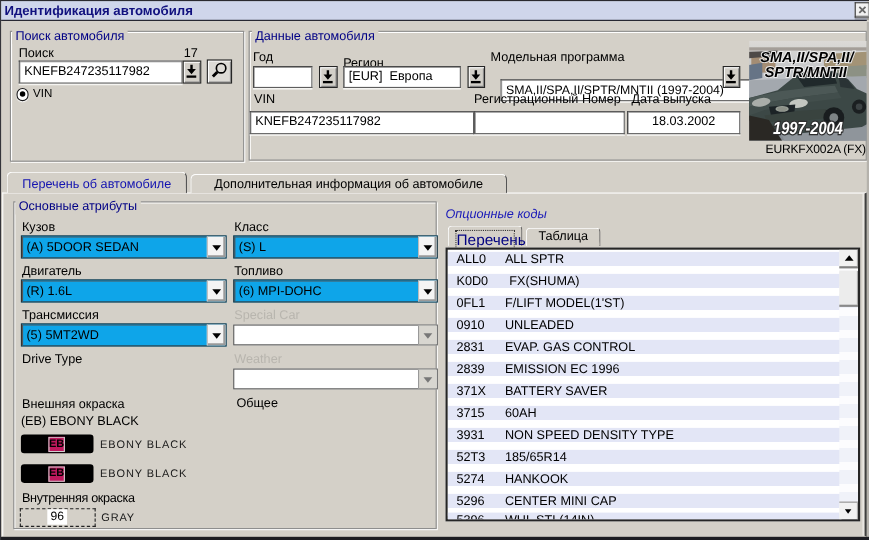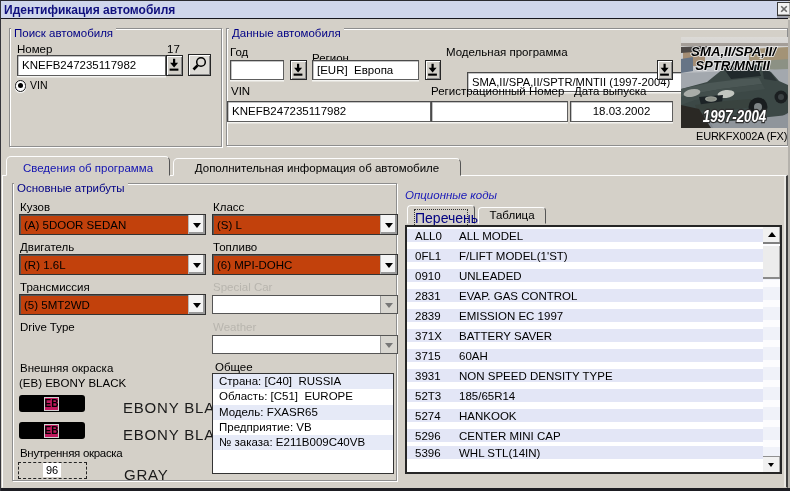--- a/index.html
+++ b/index.html
@@ -7,58 +7,58 @@
 .lbl{font-size:11.5px;color:#000;white-space:nowrap;}
 .navy{color:#000085;}
 .titlebar{left:1px;top:1px;width:787px;height:18px;background:#cfd6eb;border-bottom:1.5px solid #16161e;}
 .title-t{left:4px;top:3px;font-size:12px;font-weight:bold;color:#10107e;position:absolute;}
 .closebtn{left:777px;top:2px;width:13px;height:14px;background:#f1f1f1;border:1px solid #3a3a3a;border-right:none;box-shadow:inset -1px -1px 0 #a8a8a8, 0 2px 0 rgba(90,90,90,.45);}
 .grp{border:1px solid #8e8e8e;box-shadow:inset 1px 1px 0 #ffffff, 1px 1px 0 #ffffff;}
 .cap{position:absolute;top:-2.5px;left:1px;background:#d4d0c8;padding:0 3px;font-size:11.5px;line-height:13px;white-space:nowrap;}
 .tb{background:#fff;border:1.5px solid;border-color:#4a4a4a #5e5e5e #5e5e5e #4a4a4a;box-shadow:0 1.5px 0 rgba(250,250,248,.85), inset 0.5px 0.5px 0 #8a8a8a;font-size:11.5px;color:#000;}
 .tb .txt{position:absolute;left:4px;top:3px;white-space:nowrap;}
 .btn{background:#d2cfc8;border:1.5px solid #262626;box-shadow:inset 1px 1px 0 #ffffff, inset -1px -1px 0 #8a8a8a;}
-.combo{background:#c2410c;border:1.5px solid #333;box-shadow:inset 1px 1px 0 #555;font-size:11.5px;}
+.combo{background:#0ea5e9;border:1.5px solid #333;box-shadow:inset 1px 1px 0 #555;font-size:11.5px;}
 .combo .txt{position:absolute;left:4px;top:3.5px;white-space:nowrap;}
 .cbtn{position:absolute;right:0;top:0;width:17px;height:100%;background:#f4f4f4;border-left:1px solid #bbb;box-shadow:inset -2px -2px 0 #9a9a9a;}
 .arr{position:absolute;left:50%;top:50%;margin:-2px 0 0 -4.5px;width:0;height:0;border:4.5px solid transparent;border-top:5px solid #000;border-bottom:none;}
 .combo-d{background:#fff;border:1px solid #555;font-size:12px;}
 .cbtn-d{position:absolute;right:0;top:0;width:17px;height:100%;background:#d8d6d0;border-left:1px solid #999;}
 .arr-d{position:absolute;left:50%;top:50%;margin:-2px 0 0 -4.5px;width:0;height:0;border:4.5px solid transparent;border-top:5px solid #777;border-bottom:none;}
 .tab1{left:6px;top:156px;width:164px;height:20px;background:#d4d0c8;border:1px solid;border-color:#fdfdfd #555 transparent #fdfdfd;border-radius:5px 5px 0 0;z-index:3;}
 .tab1 span{position:absolute;width:100%;text-align:center;top:5px;font-size:11.5px;color:#1212b0;}
 .tab2{left:173px;top:158px;width:288px;height:18px;background:#d4d0c8;border:1px solid;border-color:#fdfdfd #555 transparent #fdfdfd;border-radius:5px 5px 0 0;z-index:2;}
 .tab2 span{position:absolute;width:100%;text-align:center;top:3px;font-size:11.5px;color:#000;}
 .panel{left:2px;top:175px;width:786px;height:313px;background:#d4d0c8;border:1px solid;border-color:#fdfdfd #3f3f3f transparent #fdfdfd;border-right-width:2px;box-shadow:inset -2px 0 0 #e9e7e2;z-index:1;}
 .stab1{left:407px;top:205px;width:68px;height:19px;background:#d4d0c8;border:1px solid;border-color:#fdfdfd #555 transparent #fdfdfd;border-radius:4px 4px 0 0;z-index:3;}
 .stab1 span{position:absolute;left:6px;right:6px;top:3px;text-align:center;font-size:14px;color:#000080;border:1px dotted #333;}
 .stab2{left:478px;top:207px;width:68px;height:16.5px;background:#d4d0c8;border:1px solid;border-color:#fdfdfd #555 transparent #fdfdfd;border-radius:4px 4px 0 0;z-index:2;}
 .stab2 span{position:absolute;width:100%;top:0.5px;text-align:center;font-size:11.5px;color:#000;}
 .swatch{background:#000;border-radius:3px;}
 .chip{position:absolute;background:#be185d;color:#000;font-size:10px;font-weight:bold;text-align:center;box-shadow:inset 0 0 0 1px #cfcfcf;}
-.sp{font-size:15px;letter-spacing:0.8px;color:#1a1a1a;margin-left:32px;}
+.sp{font-size:10px;letter-spacing:0.8px;color:#1a1a1a;}
 .row{position:relative !important;width:100%;height:20px;background:linear-gradient(#e3e6f6 0 13px,#ffffff 13px);font-size:11.5px;line-height:14px;white-space:nowrap;}
 .row b{position:absolute;left:8px;font-weight:normal;}
 .row i{position:absolute;left:52px;font-style:normal;}
 .grow{position:relative !important;width:100%;height:15.3px;font-size:11.5px;line-height:15.3px;padding-left:6px;white-space:nowrap;}
 </style></head>
 <body>
 <div id="root">
   <div class="titlebar"></div>
   <div class="title-t">Идентификация автомобиля</div>
   <div class="closebtn">
       <svg width="12" height="12" viewBox="0 0 12 12" style="position:absolute;left:0;top:0;">
         <path d="M3.2 3.2 L8.8 8.8 M8.8 3.2 L3.2 8.8" stroke="#686868" stroke-width="1.6" stroke-linecap="butt"></path>
       </svg>
     </div>
 
   <div class="grp" style="left:9px;top:28px;width:213px;height:119px;">
     <div class="cap navy">Поиск автомобиля</div>
   </div>
-  <div class="lbl" style="left:17px;top:42.5px;">Номер</div>
+  <div class="lbl" style="left:17px;top:42.5px;">Поиск</div>
   <div class="lbl" style="left:167px;top:42.5px;">17</div>
   <div class="tb" style="left:17px;top:55px;width:149px;height:21px;">
       <span class="txt">KNEFB247235117982</span>
     </div>
   <div class="btn" style="left:166px;top:55px;width:17px;height:21px;">
     <svg width="14" height="17" viewBox="0 0 14 17" style="position:absolute;left:0;top:0;">
       <path d="M6 2.8h2.2v4h2.9l-4 4.7-4-4.7h2.9z" fill="#000"></path>
         <rect x="2.6" y="12.6" width="8.8" height="2.1" fill="#000"></rect>
     </svg>
   </div>
@@ -87,21 +87,21 @@
   </div>
   <div class="tb" style="left:312px;top:59.5px;width:107px;height:20.5px;">
       <span class="txt">[EUR]&nbsp;&nbsp;Европа</span>
     </div>
   <div class="btn" style="left:425px;top:59.5px;width:16px;height:20.5px;">
     <svg width="13" height="18" viewBox="0 0 13 18" style="position:absolute;left:0;top:0;">
       <path d="M5.5 2.8h2.2v4h2.9l-4 4.7-4-4.7h2.9z" fill="#000"></path>
         <rect x="2.1" y="12.6" width="8.8" height="2.1" fill="#000"></rect>
     </svg>
   </div>
-  <div class="tb" style="left:467px;top:59.5px;width:234px;height:20.5px;margin-top:12px;">
+  <div class="tb" style="left:455px;top:59.5px;width:234px;height:20.5px;margin-top:12px;">
       <span class="txt" style="font-size:11.2px;">SMA,II/SPA,II/SPTR/MNTII (1997-2004)</span>
     </div>
   <div class="btn" style="left:657px;top:59.5px;width:16px;height:20.5px;">
     <svg width="13" height="18" viewBox="0 0 13 18" style="position:absolute;left:0;top:0;">
       <path d="M5.5 2.8h2.2v4h2.9l-4 4.7-4-4.7h2.9z" fill="#000"></path>
         <rect x="2.1" y="12.6" width="8.8" height="2.1" fill="#000"></rect>
     </svg>
   </div>
   <div class="lbl" style="left:231px;top:85px;">VIN</div>
   <div class="lbl" style="left:431px;top:85px;">Регистрационный Номер</div>
@@ -162,21 +162,21 @@
       </g>
     </svg>
   </div>
   <div class="lbl" style="left:696px;top:130px;font-size:11px;letter-spacing:-0.2px;">EURKFX002A (FX)</div>
 
   <div class="tab2">
       <span>Дополнительная информация об автомобиле</span>
     </div>
   <div class="panel"></div>
   <div class="tab1">
-      <span>Сведения об программа</span>
+      <span>Перечень об автомобиле</span>
     </div>
 
   <div class="grp" style="left:12px;top:183px;width:385px;height:298px;z-index:4;">
     <div class="cap navy">Основные атрибуты</div>
   </div>
   <div class="lbl" style="left:20px;top:201px;z-index:5;">Кузов</div>
   <div class="lbl" style="left:213px;top:201px;z-index:5;">Класс</div>
   <div class="combo" style="left:19px;top:214px;width:187px;height:21px;z-index:5;">
       <span class="txt">(A) 5DOOR SEDAN</span>
       <span class="cbtn">
@@ -233,58 +233,53 @@
   <div class="swatch" style="left:19px;top:422px;width:66px;height:17px;z-index:5;">
       <span class="chip" style="left:25px;top:2px;width:15px;height:14px;line-height:14px;">EB</span>
     </div>
   <div class="sp" style="left:91px;top:426px;z-index:5;">EBONY BLACK</div>
   <div class="lbl" style="left:20px;top:447px;z-index:5;letter-spacing:-0.3px;">Внутренняя окраска</div>
   <div style="left:18px;top:462px;width:69px;height:17px;border:1px dashed #222;z-index:5;"></div>
   <div style="left:43px;top:463px;width:18px;height:14px;background:#fff;z-index:6;font-size:11px;text-align:center;line-height:14px;">96</div>
   <div class="sp" style="left:92px;top:466px;z-index:5;">GRAY</div>
 
   <div class="lbl" style="left:215px;top:361px;z-index:5;">Общее</div>
-  <div style="left:212px;top:373px;width:182px;height:101px;background:#fff;border:1.5px solid #333;z-index:5;overflow:hidden;">
-    <div style="position:absolute;left:0;top:0;width:100%;">
-      <div class="grow" style="background:#e6eaf7;">Страна: [C40]&nbsp;&nbsp;RUSSIA</div>
-      <div class="grow">Область: [C51]&nbsp;&nbsp;EUROPE</div>
-      <div class="grow" style="background:#e6eaf7;">Модель: FXASR65</div>
-      <div class="grow">Предприятие: VB</div>
-      <div class="grow" style="background:#e6eaf7;">№ заказа: E211B009C40VB</div>
-    </div>
-  </div>
 
   <div class="lbl navy" style="left:405px;top:189px;z-index:5;color:#1818b8;font-style:italic;">Опционные коды</div>
   <div class="stab2" style="z-index:5;">
       <span>Таблица</span>
     </div>
   <div class="stab1" style="z-index:5;">
       <span>Перечень</span>
     </div>
   <div style="left:405px;top:225px;width:377px;height:249px;background:#fff;border:2px solid #262626;z-index:5;overflow:hidden;">
     <div style="position:absolute;left:0;top:2px;width:358px;">
       <div class="row">
           <b>ALL0</b>
-          <i>ALL MODEL</i>
+          <i>ALL SPTR</i>
+        </div>
+      <div class="row">
+          <b>K0D0</b>
+          <i style="left:56px;">FX(SHUMA)</i>
         </div>
       <div class="row">
           <b>0FL1</b>
           <i>F/LIFT MODEL(1'ST)</i>
         </div>
       <div class="row">
           <b>0910</b>
           <i>UNLEADED</i>
         </div>
       <div class="row">
           <b>2831</b>
           <i>EVAP. GAS CONTROL</i>
         </div>
       <div class="row">
           <b>2839</b>
-          <i>EMISSION EC 1997</i>
+          <i>EMISSION EC 1996</i>
         </div>
       <div class="row">
           <b>371X</b>
           <i>BATTERY SAVER</i>
         </div>
       <div class="row">
           <b>3715</b>
           <i>60AH</i>
         </div>
       <div class="row">

